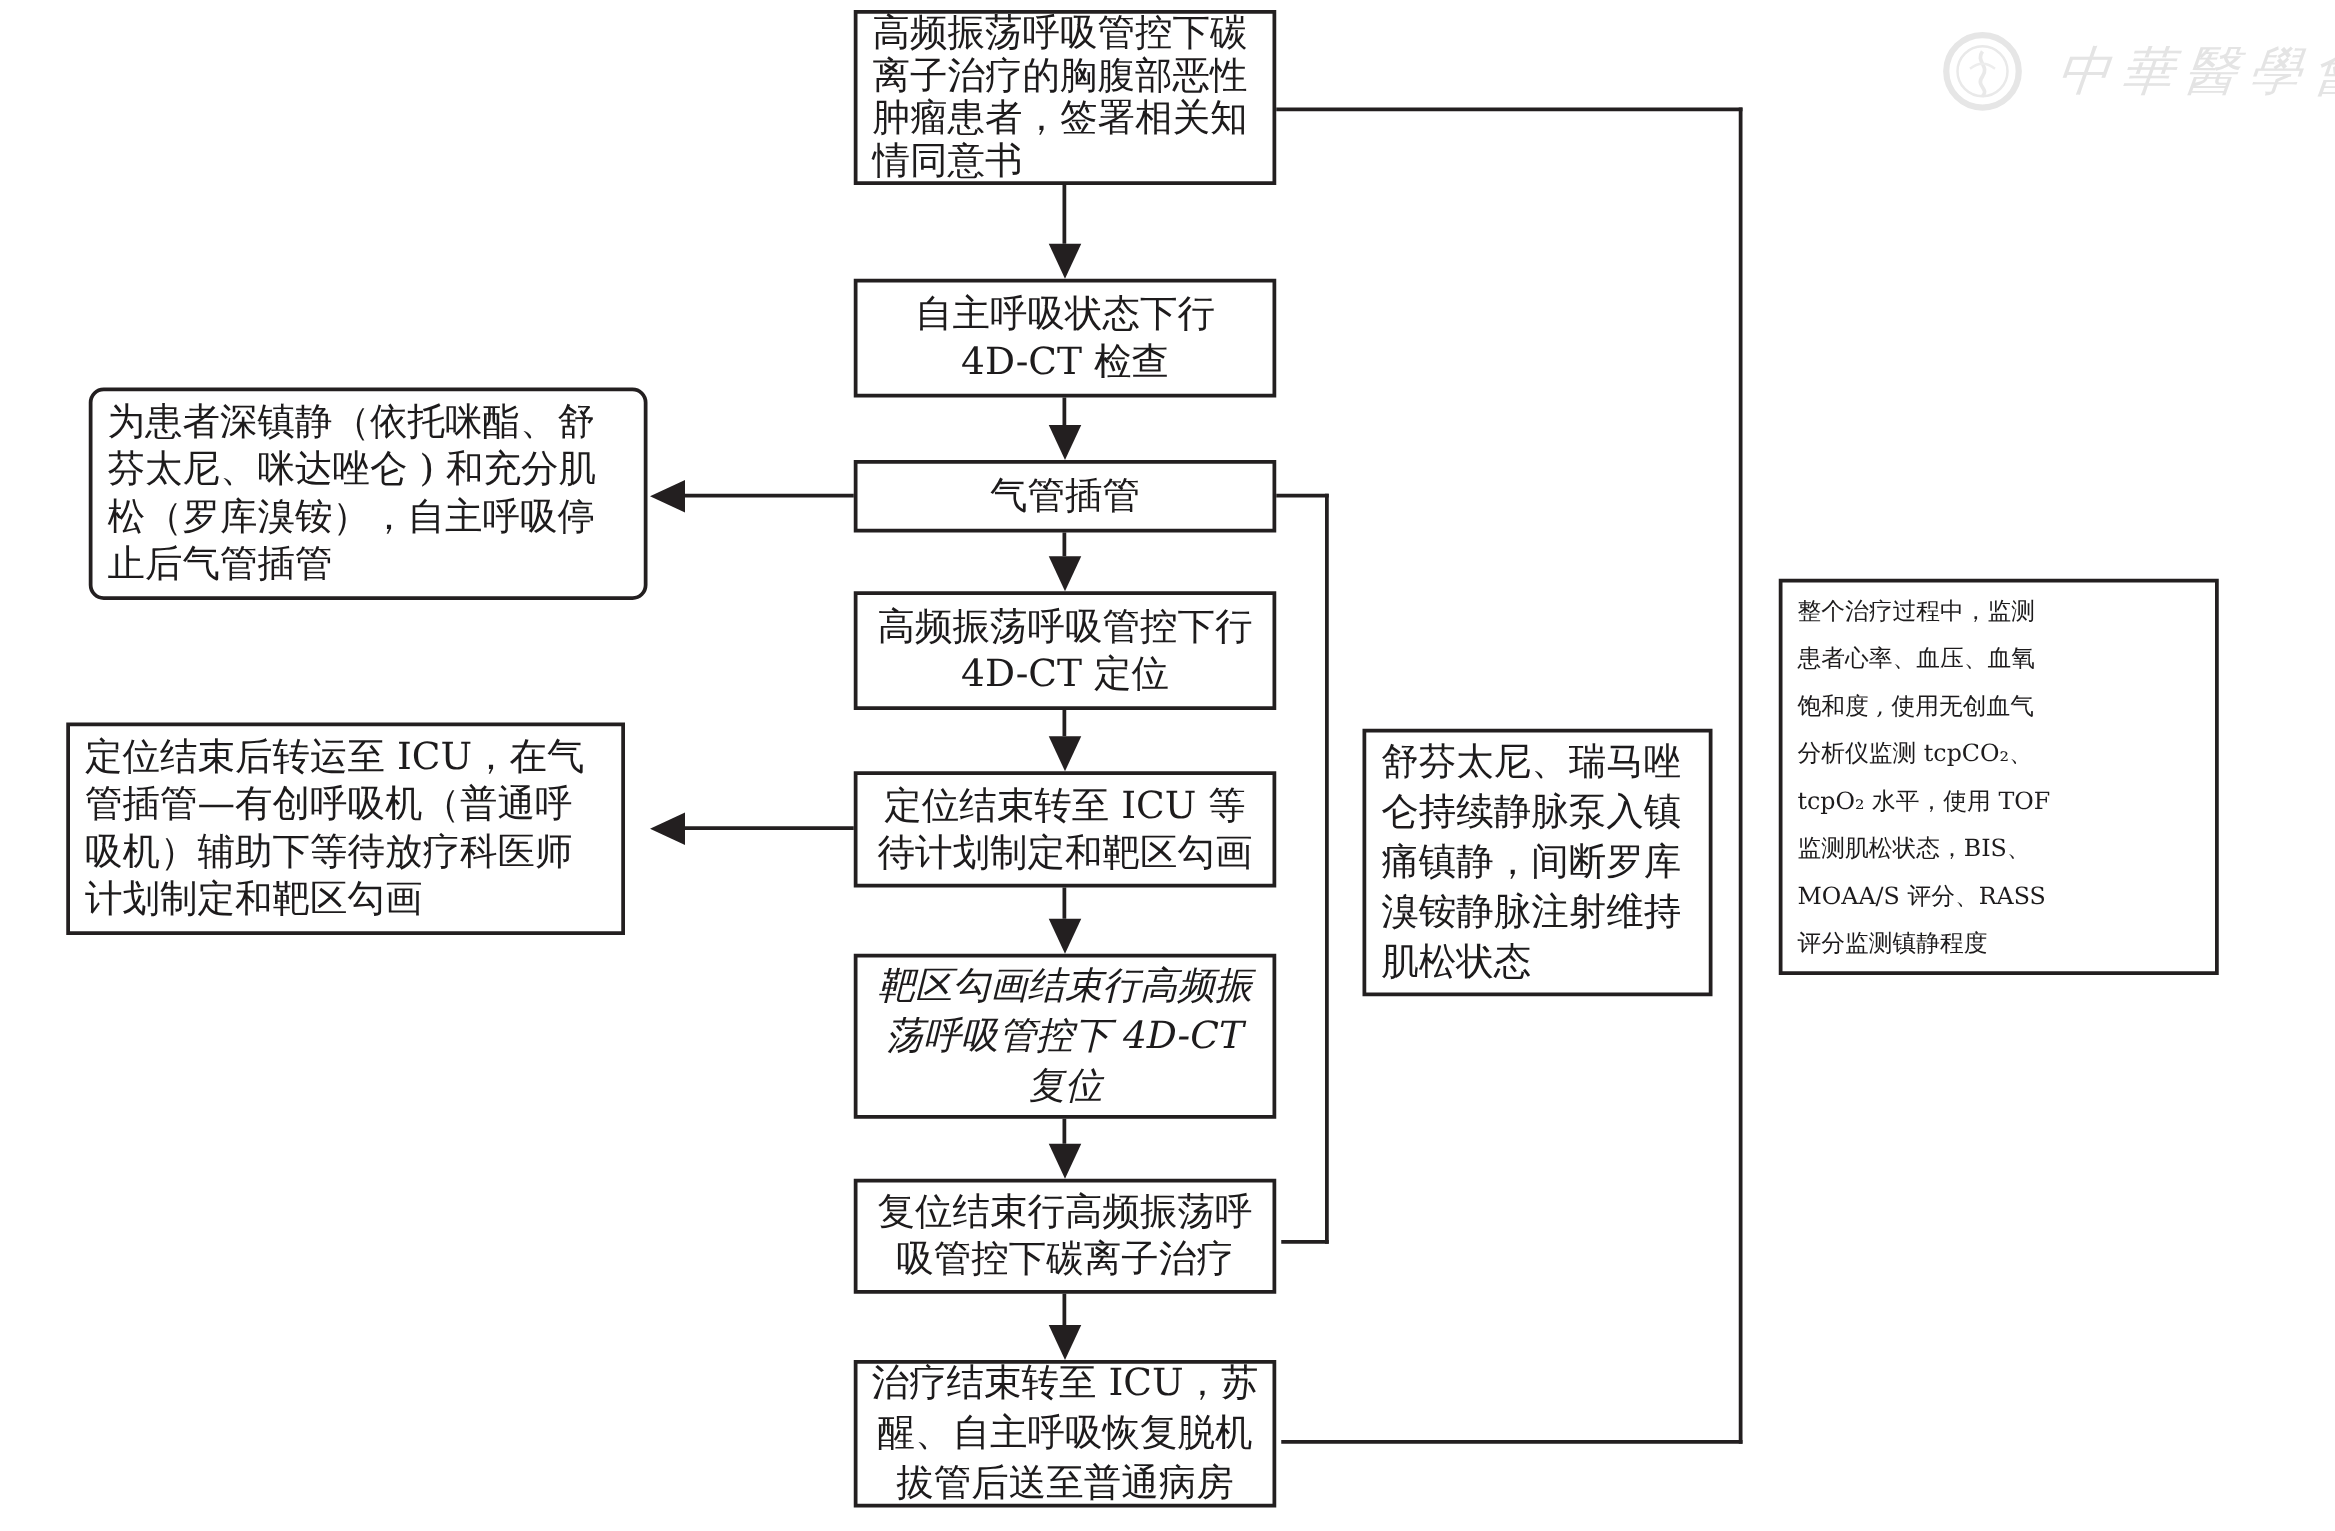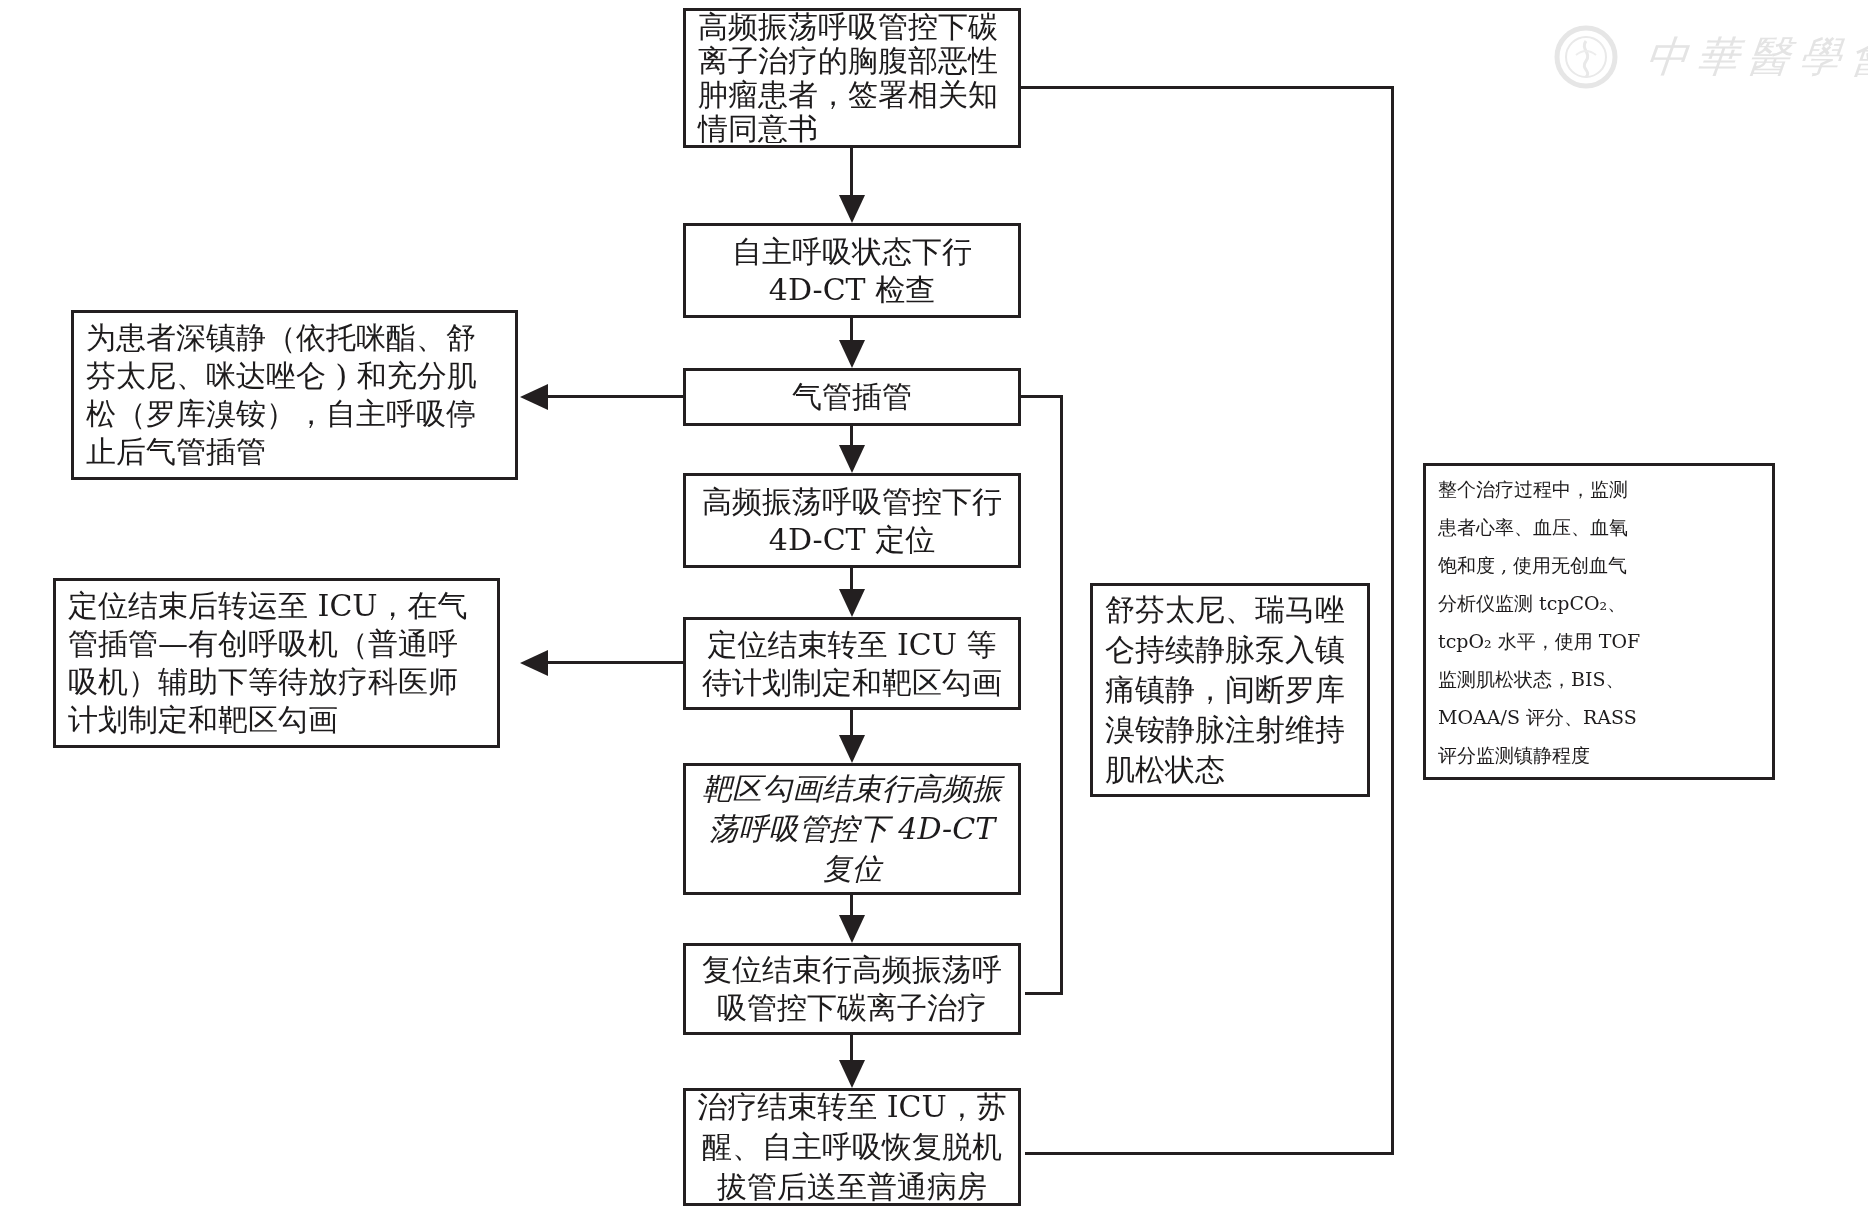--- a/index.html
+++ b/index.html
@@ -19,21 +19,21 @@
   
   #b1{left:683px;top:8px;width:338px;height:140px;line-height:34px;justify-content:flex-start;text-align:left;}
   #b2{left:683px;top:223px;width:338px;height:95px;}
   #b3{left:683px;top:368px;width:338px;height:58px;}
   #b4{left:683px;top:473px;width:338px;height:95px;text-align:center;}
   #b5{left:683px;top:617px;width:338px;height:93px;}
   #b6{left:683px;top:763px;width:338px;height:132px;line-height:40px;font-style:italic;}
   #b7{left:683px;top:943px;width:338px;height:92px;}
   #b8{left:683px;top:1088px;width:338px;height:118px;line-height:40px;}
   
-  #lb1{left:71px;top:310px;width:447px;height:170px;line-height:38px;}
+  #lb1{left:71px;top:310px;width:447px;height:170px;line-height:38px;border-radius:12px;}
   #lb2{left:53px;top:578px;width:447px;height:170px;line-height:38px;}
   #rmid{left:1090px;top:583px;width:280px;height:214px;line-height:40px;}
   #rtall{left:1423px;top:463px;width:352px;height:317px;line-height:38px;font-size:19px;}
   
   .hline,.vline{position:absolute;background:#231f20;}
   .hline{height:3px;}
   .vline{width:3px;}
   
   .adown{position:absolute;width:3px;background:#231f20;}
   .adown::after{

